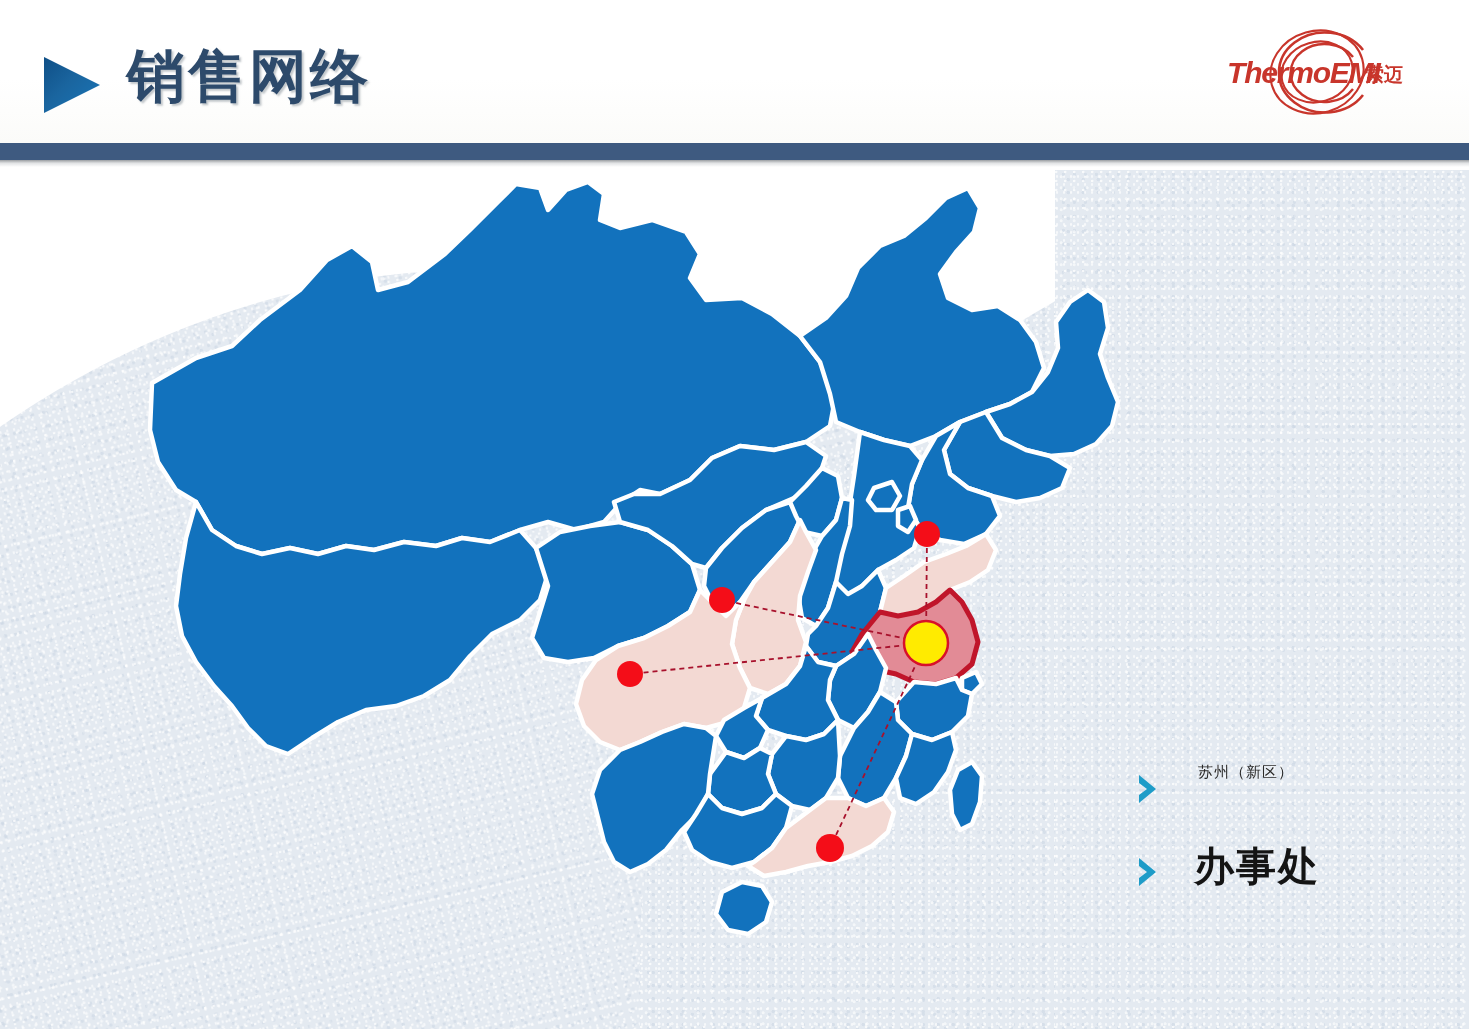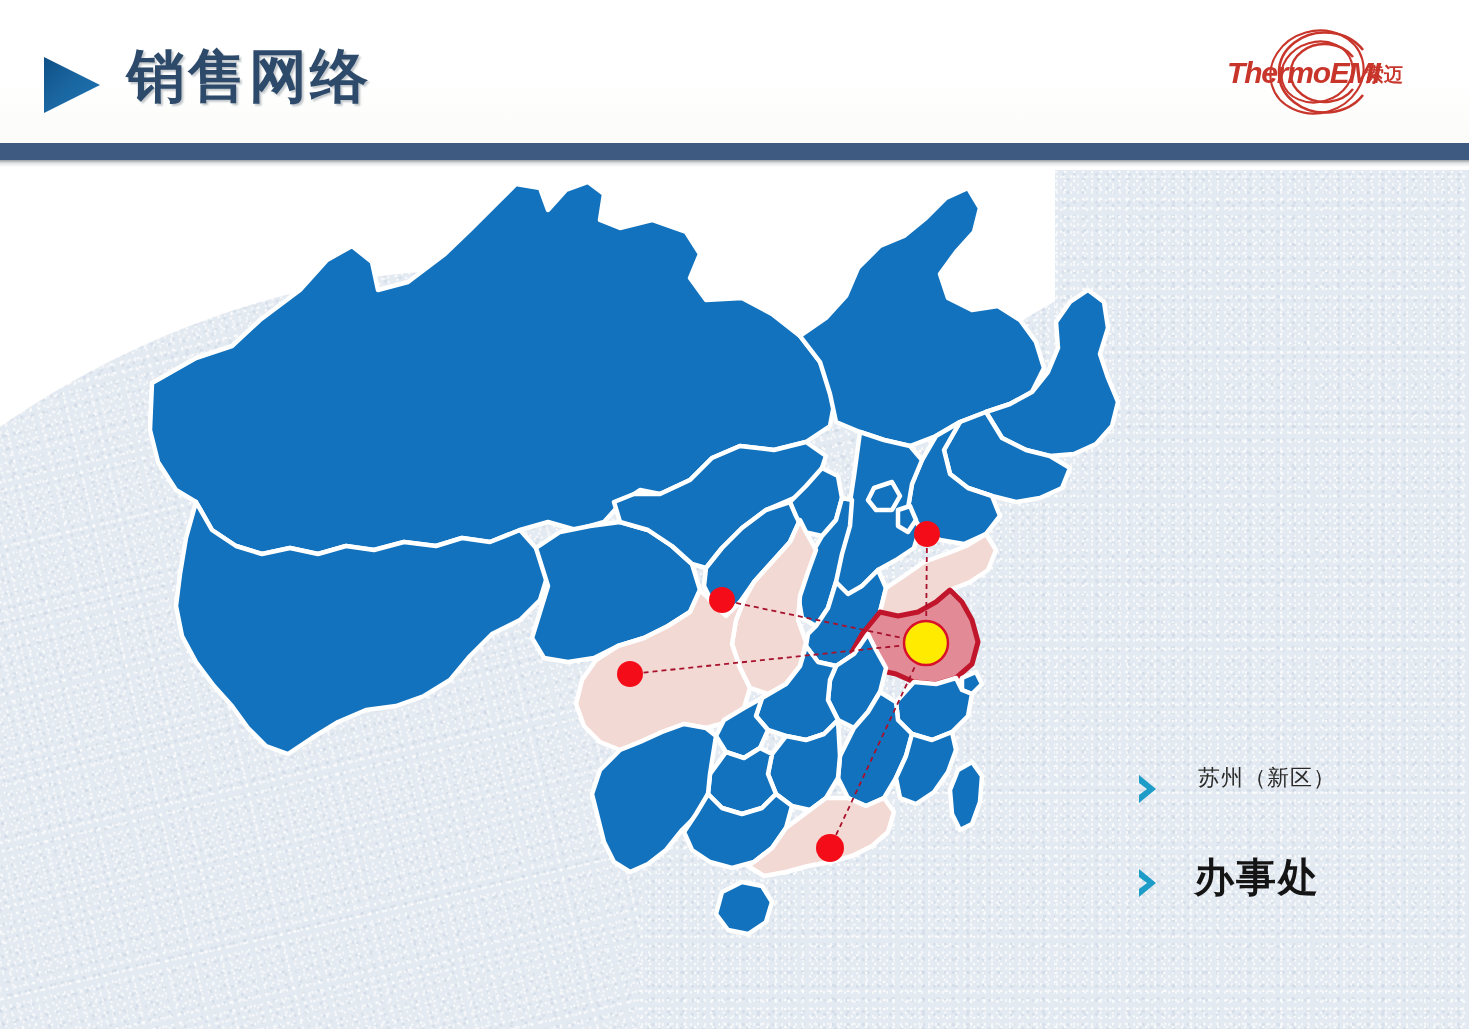--- a/index.html
+++ b/index.html
@@ -114,21 +114,21 @@
     font-size: 40px;
     font-weight: bold;
     color: #141414;
     letter-spacing: 2px;
     line-height: 1.05;
     font-family: "Liberation Serif", "DejaVu Serif", serif;
   }
   .legend-sub {
     margin-left: 62px;
     margin-top: 6px;
-    font-size: 22px;
+    font-size: 15px;
     color: #2a2a2a;
     letter-spacing: 1px;
     font-family: Liberation Mono, monospace;
   }
   .legend-sub.spaced { letter-spacing: 1px; }
 </style>
 </head>
 <body>
 
 <div id="slide">

